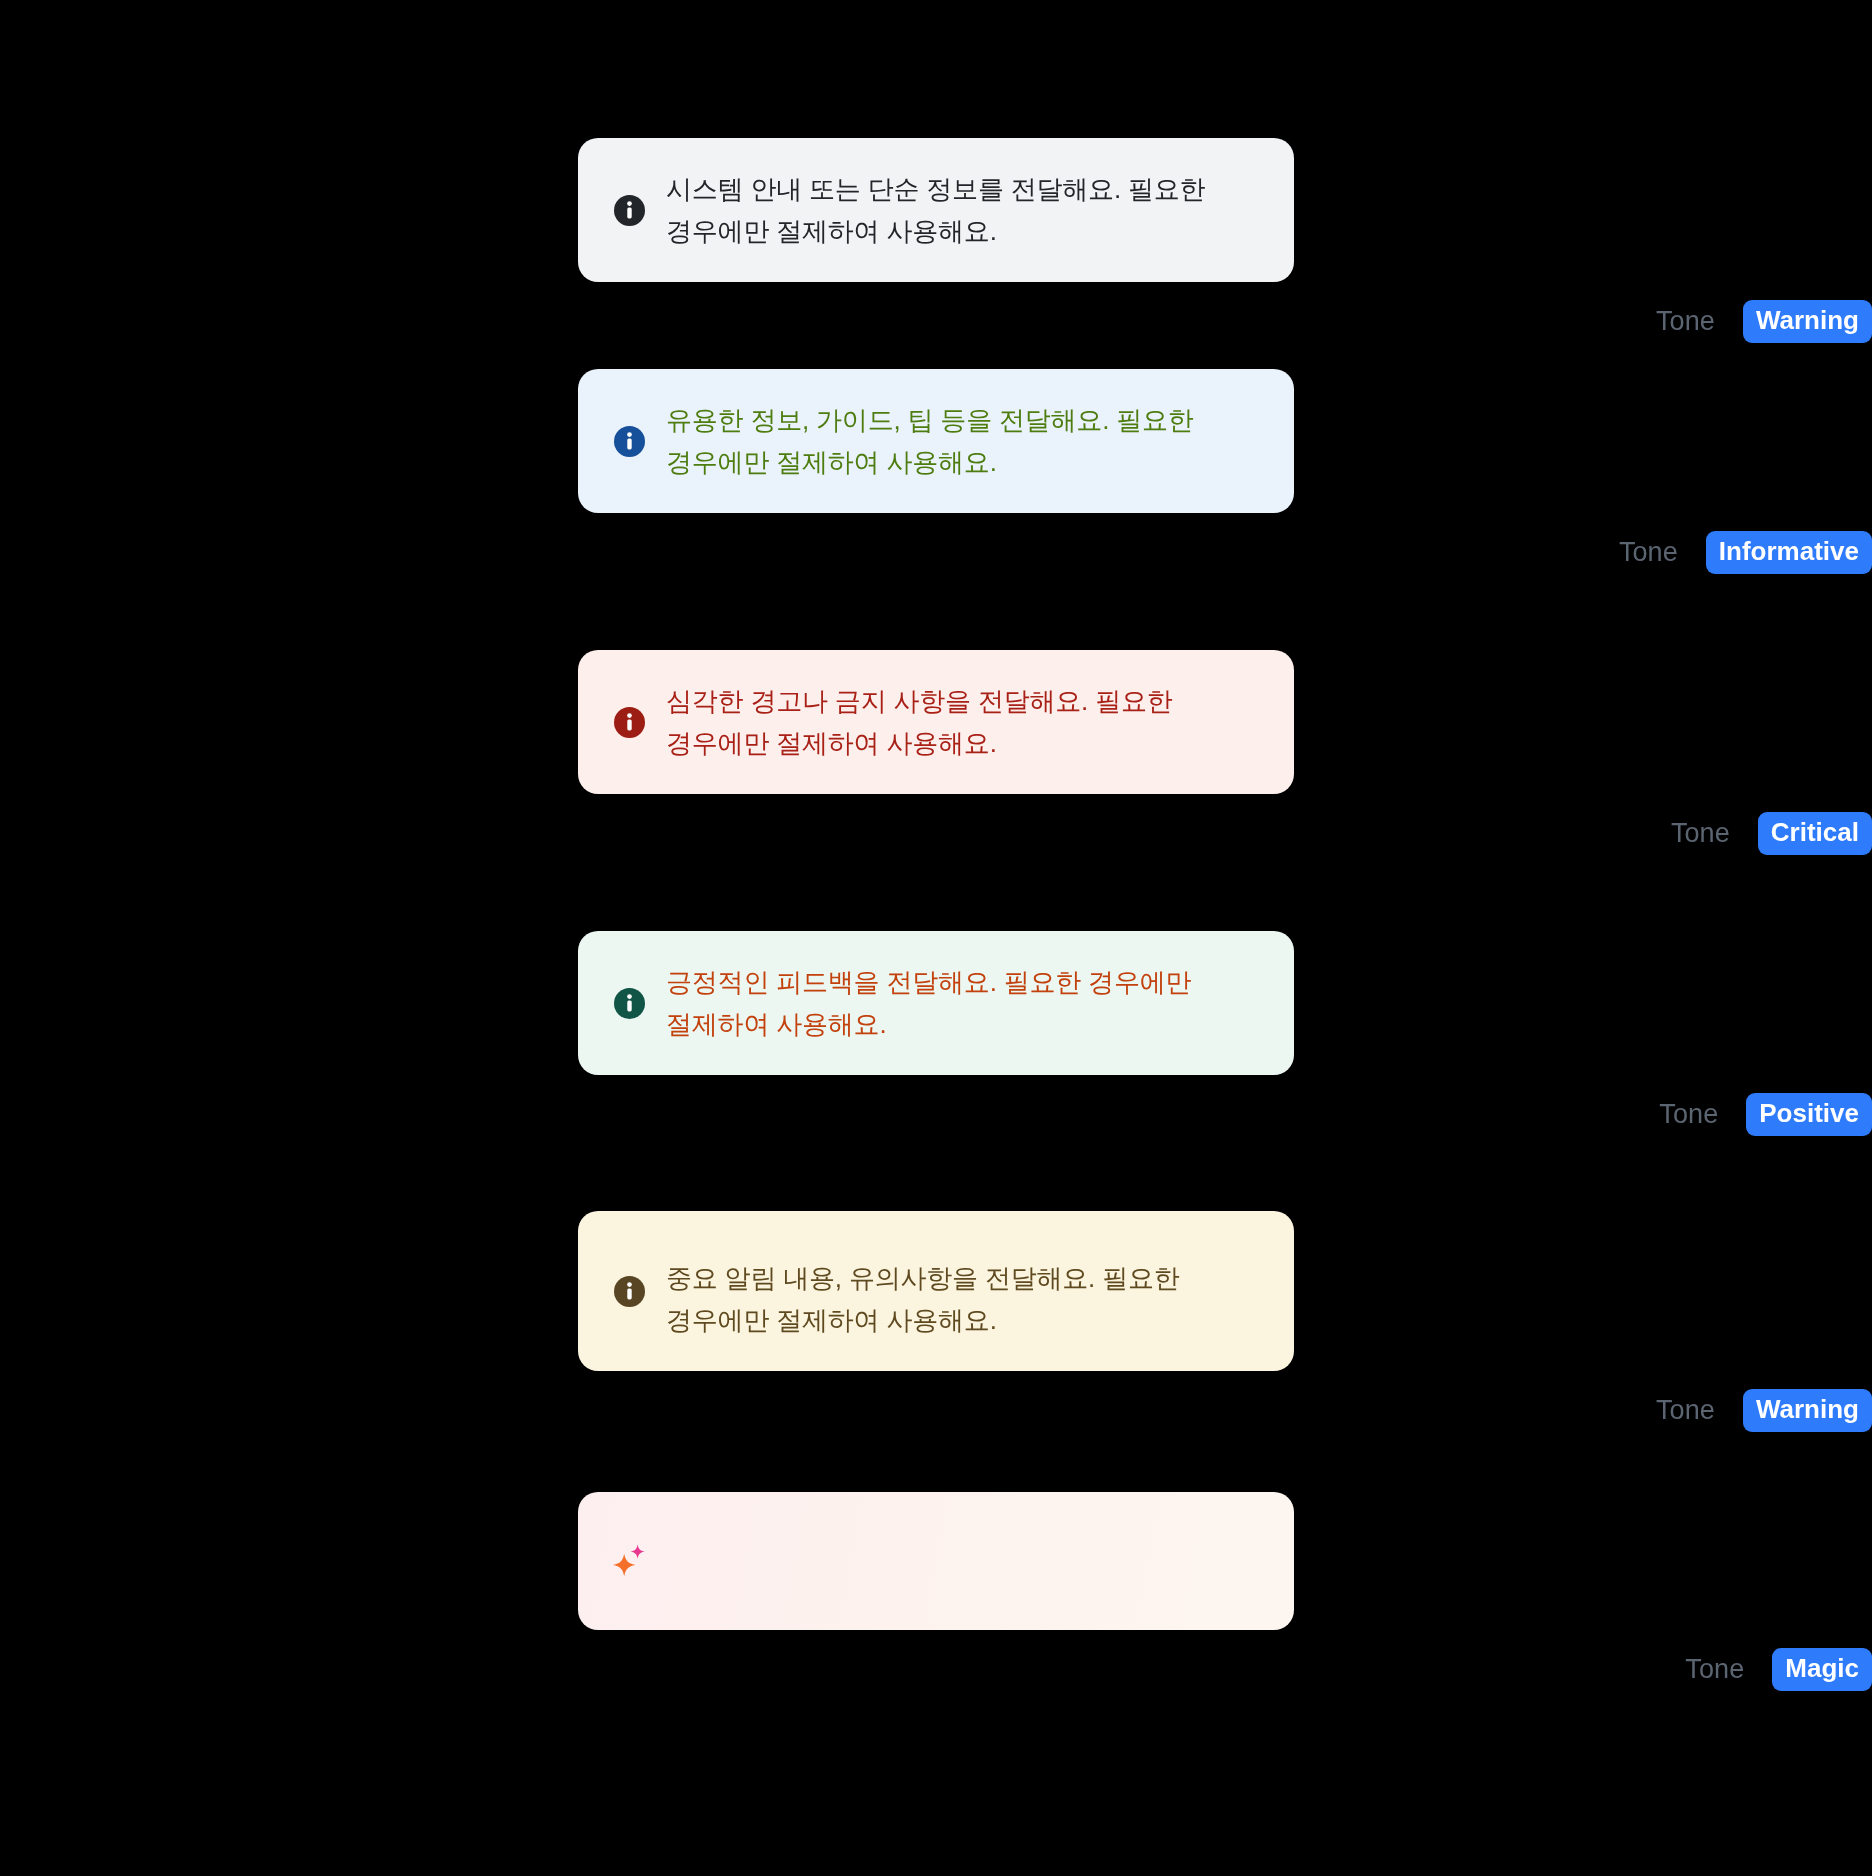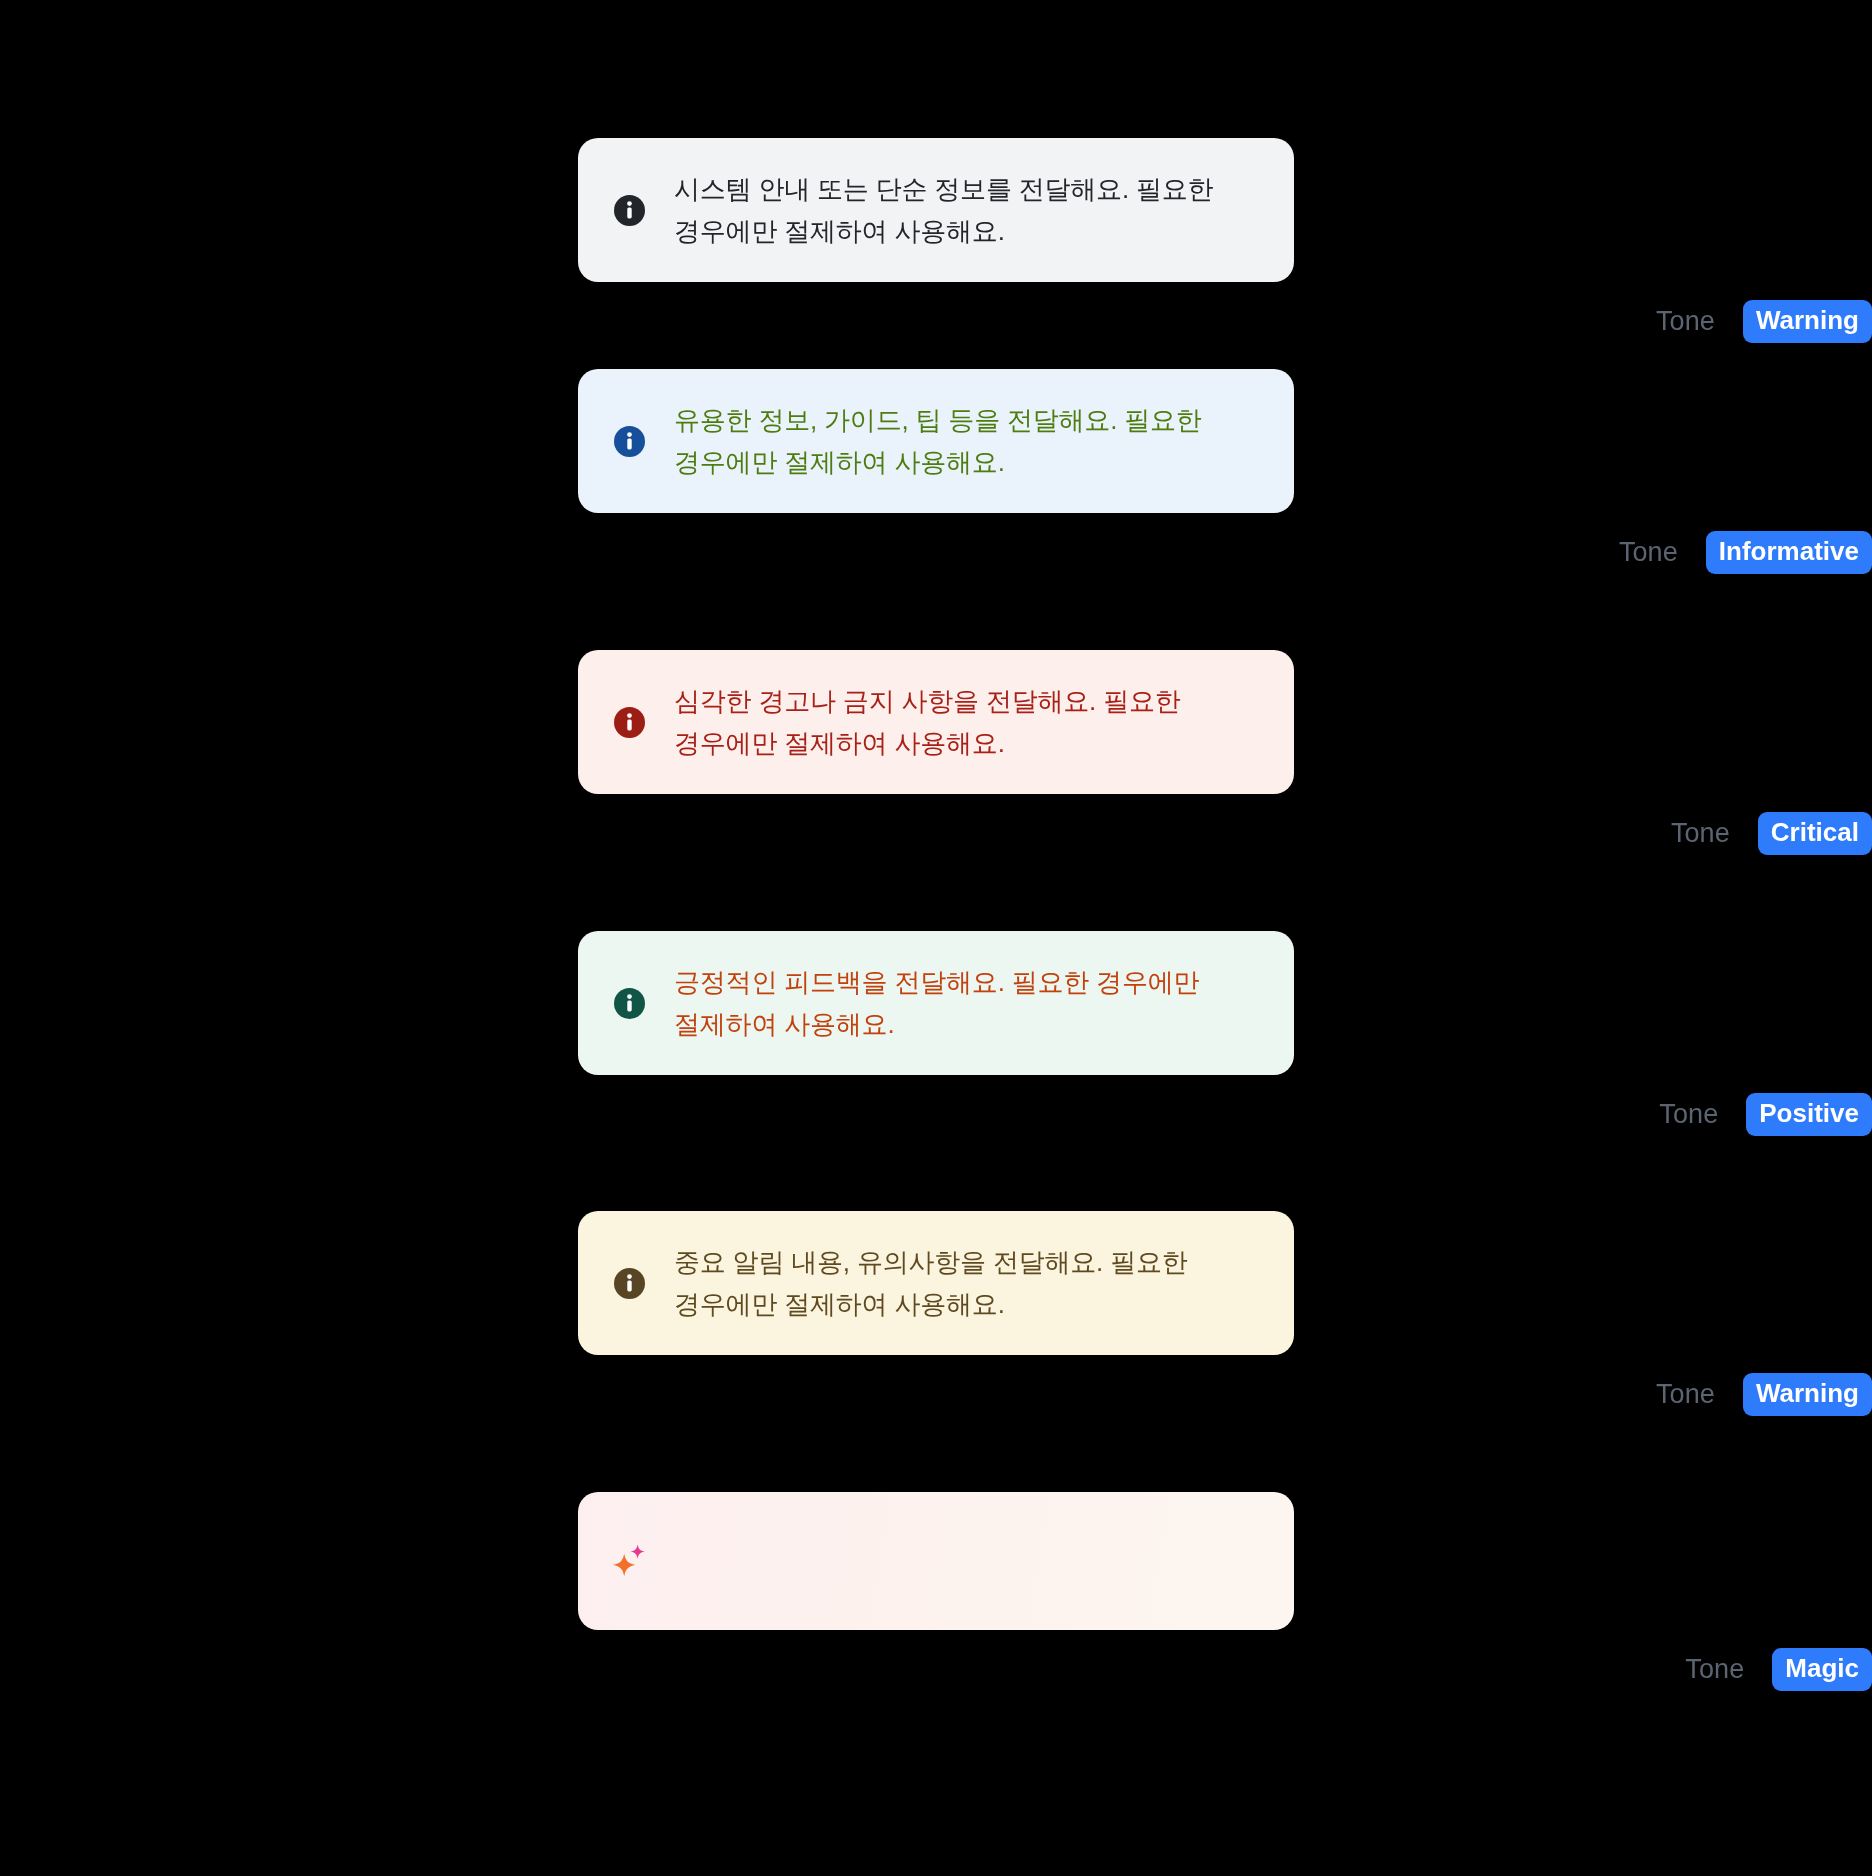--- a/index.html
+++ b/index.html
@@ -25,21 +25,21 @@
     width: 1872px;
   }
 
   .callout {
     position: relative;
     width: 716px;
     margin: 0 auto;
     border-radius: 20px;
     display: flex;
     align-items: center;
-    gap: 28px;
+    gap: 20px;
     padding: 30px 34px 30px 34px;
     min-height: 138px;
   }
 
   .callout-icon {
     flex: 0 0 auto;
     width: 34px;
     height: 34px;
     display: flex;
     align-items: center;
@@ -70,21 +70,21 @@
   .t-informative  { background: #eaf2fc; }
   .t-informative .callout-text { color: #4d7c0f; }
 
   .t-critical     { background: #fcefec; }
   .t-critical .callout-text { color: #a82016; }
 
   .t-positive     { background: #ecf7f2; }
   .t-positive .callout-text { color: #c2410c; }
 
   .t-warning      { background: #fbf4df; }
-  .t-warning .callout-text { color: #5f4a20; }
+  .t-warning .callout-text { color: #5f4a20; margin-top: 16px; }
 
   .t-magic        { background: linear-gradient(100deg, #fdeff0 0%, #fdf2ee 45%, #fdf6f0 100%); }
   .t-magic .callout-text { color: #22252a; }
 
   
   .tone-row {
     display: flex;
     align-items: center;
     justify-content: flex-end;
     gap: 28px;

